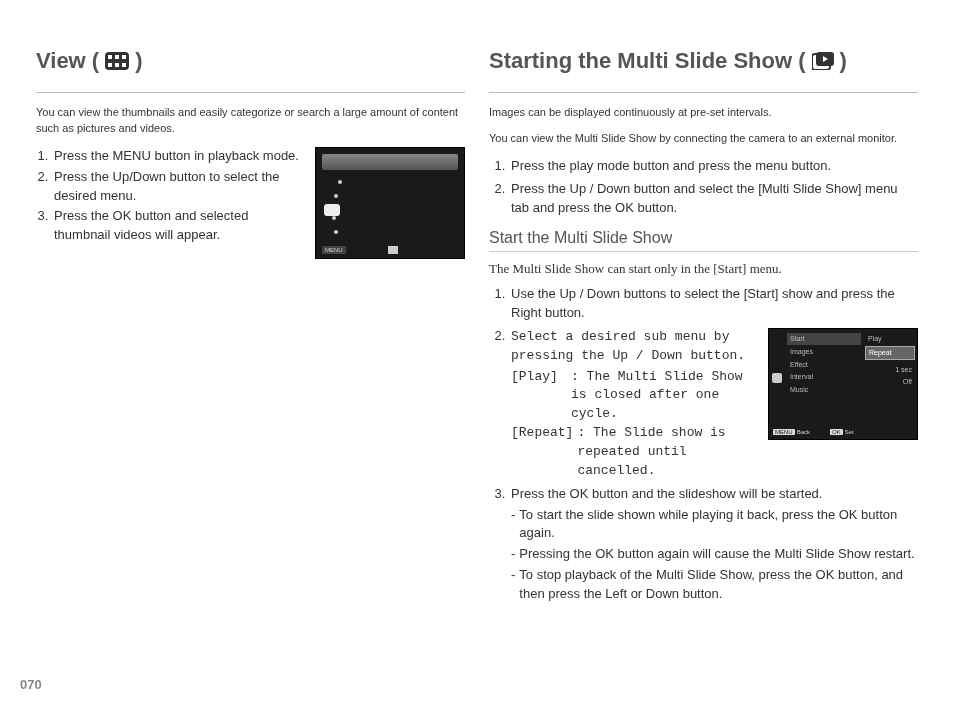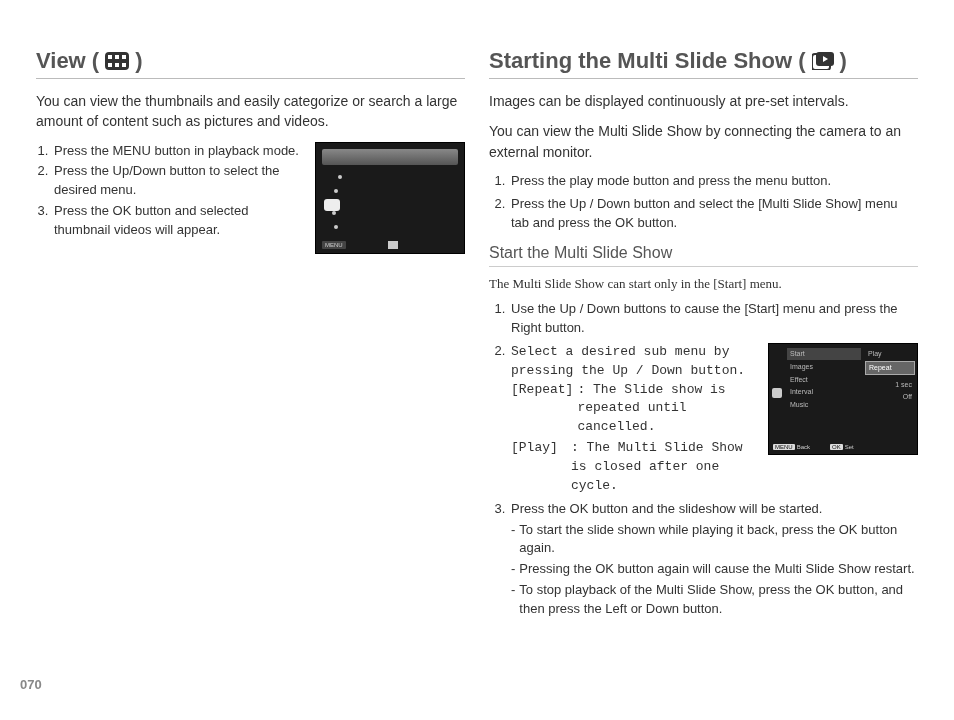--- a/index.html
+++ b/index.html
@@ -18,32 +18,32 @@
   }
   .col {
     flex: 1;
     min-width: 0;
   }
   .heading {
     font-size: 22px;
     font-weight: bold;
     color: #555;
     border-bottom: 1px solid #bbb;
-    padding-bottom: 4px;
+    padding-bottom: 18px;
     margin-bottom: 12px;
     display: flex;
     align-items: center;
     gap: 6px;
   }
   .heading .icon {
     display: inline-flex;
     align-items: center;
   }
   .intro {
-    font-size: 14px;
+    font-size: 11px;
     line-height: 1.45;
     margin-bottom: 10px;
   }
   .steps-row {
     display: flex;
     gap: 12px;
     align-items: flex-start;
   }
   .steps {
     font-size: 13px;
@@ -278,32 +278,32 @@
 
     <ol class="ordered">
       <li>Press the play mode button and press the menu button.</li>
       <li>Press the Up / Down button and select the [Multi Slide Show] menu tab and press the OK button.</li>
     </ol>
 
     <div class="subheading">Start the Multi Slide Show</div>
     <p class="subnote">The Multi Slide Show can start only in the [Start] menu.</p>
 
     <ol class="ordered">
-      <li>Use the Up / Down buttons to cause the [Start] menu and press the Right button.</li>
+      <li>Use the Up / Down buttons to select the [Start] show and press the Right button.</li>
       <li>
         <div class="text-with-screen">
           <div class="textpart">
             <span>Select a desired sub menu by pressing the Up / Down button.</span>
+            <div class="option-line" style="padding-left:0;margin-top:2px">
+              <span class="label">[Play]</span>
+              <span class="desc">: The Multi Slide Show is closed after one cycle.</span>
+            </div>
             <div class="option-line" style="padding-left:0">
               <span class="label">[Repeat]</span>
               <span class="desc">: The Slide show is repeated until cancelled.</span>
-            </div>
-            <div class="option-line" style="padding-left:0;margin-top:2px">
-              <span class="label">[Play]</span>
-              <span class="desc">: The Multi Slide Show is closed after one cycle.</span>
             </div>
           </div>
           <div class="screen-menu">
             <div class="menu-cols">
               <div class="mcol-icon">
                   <span class="play-icon"></span>
                 </div>
               <div class="mcol-left">
                 <div class="mitem sel-left">Start</div>
                 <div class="mitem">Images</div>

